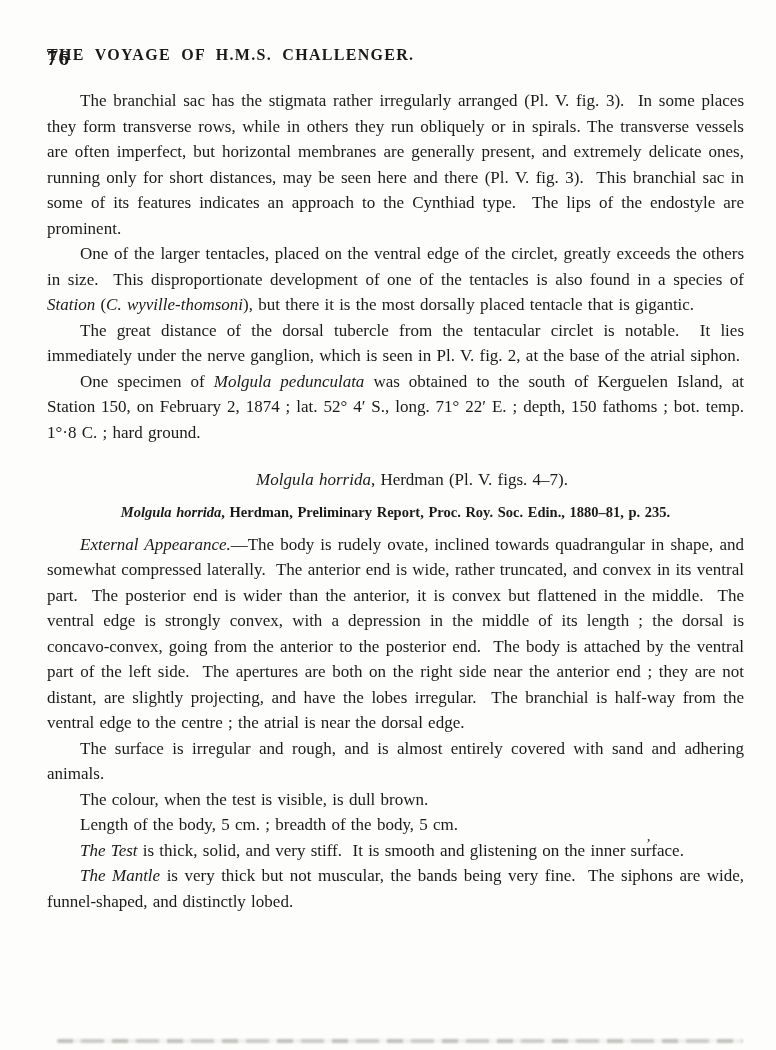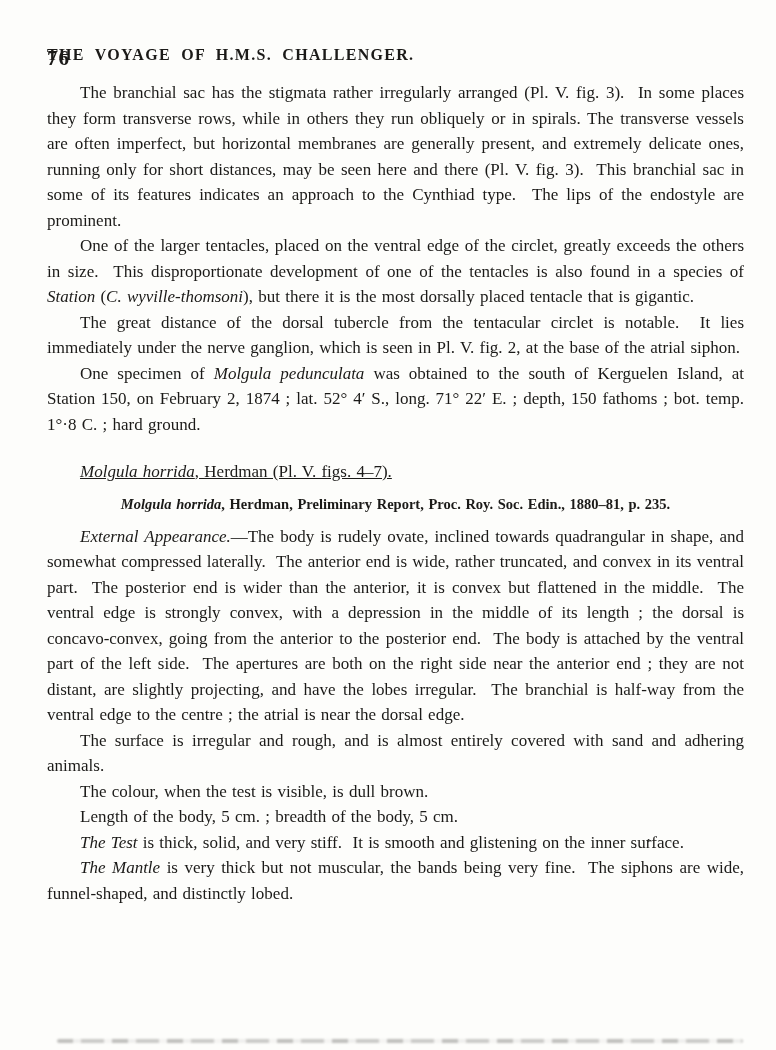--- a/index.html
+++ b/index.html
@@ -36,37 +36,36 @@
     right: 0;
     top: 0;
     text-align: left;
     font-size: 16px;
     font-weight: bold;
     letter-spacing: 1.3px;
     word-spacing: 5px;
   }
   .text-column {
     position: absolute;
-    top: 80px;
+    top: 88px;
     left: 47px;
     width: 697px;
     font-size: 17px;
     line-height: 25.5px;
     text-align: justify;
     word-spacing: 1px;
   }
   .block-para {
     margin: 0;
     text-indent: 33px;
   }
   .block-heading {
     margin: 22px 0 0 0;
     text-indent: 33px;
-    text-align: left;
-    text-decoration: underline;
+    text-align: center;
   }
   .block-citation {
     margin: 9px 0 9px 0;
     text-indent: 0;
     text-align: center;
     font-size: 14.5px;
     line-height: 21px;
     font-weight: bold;
   }
   em {

